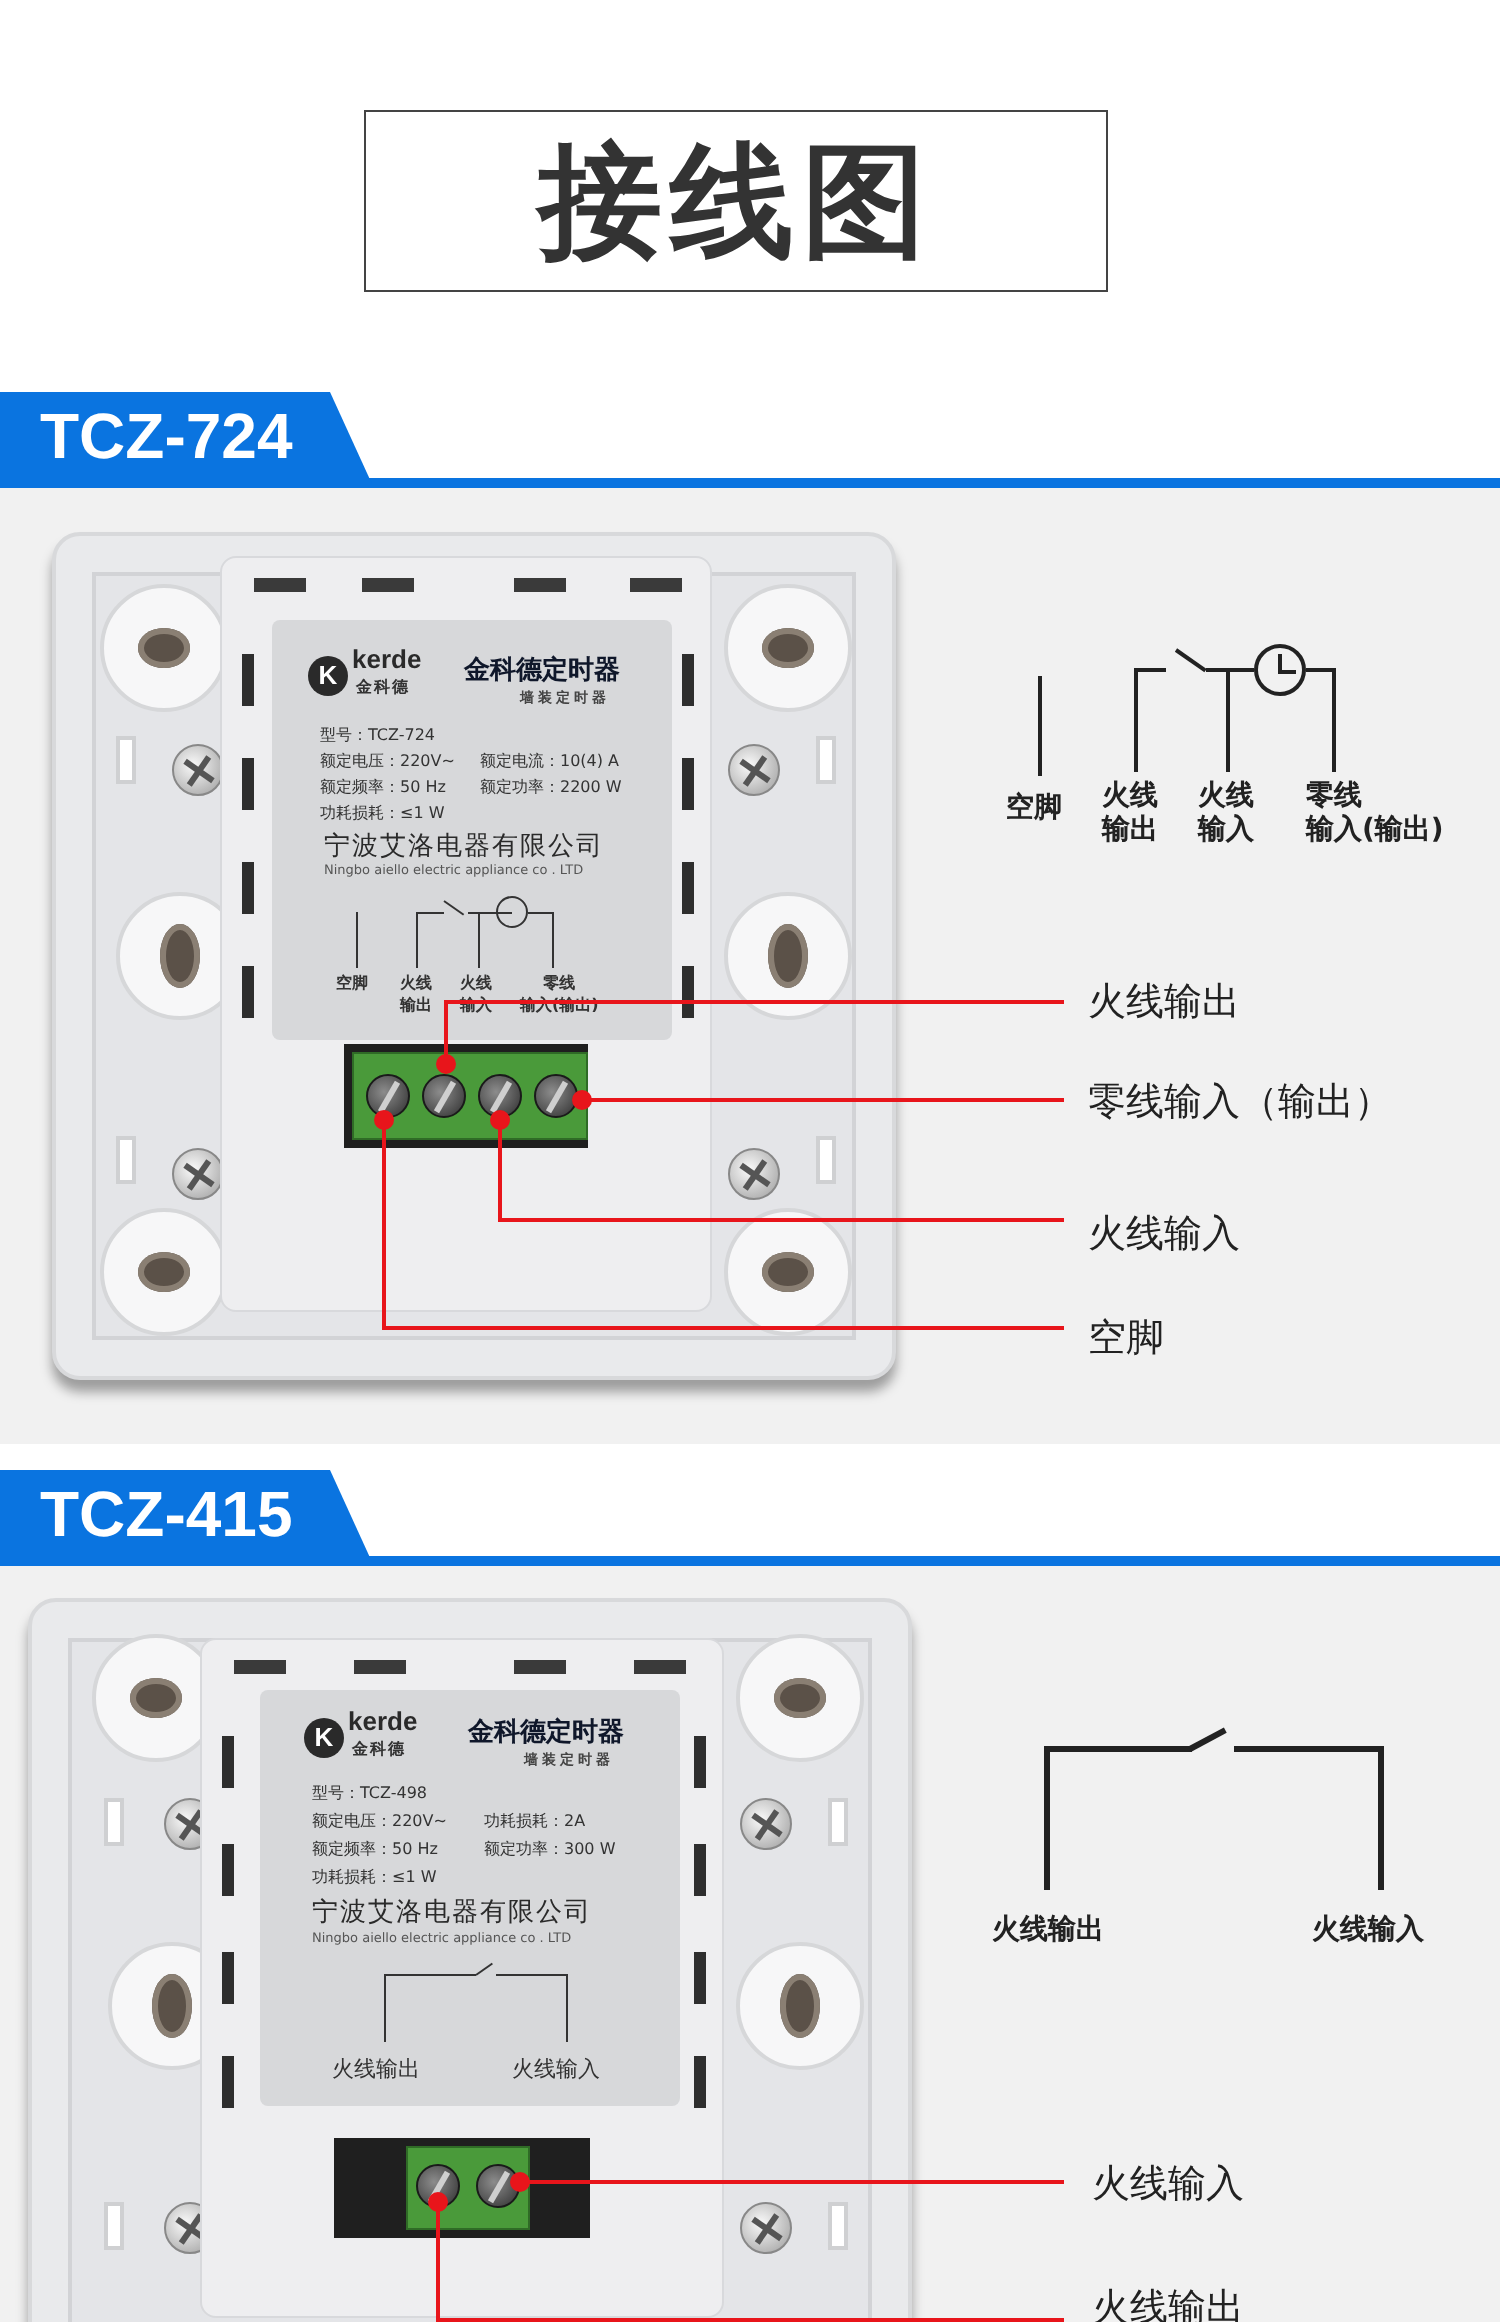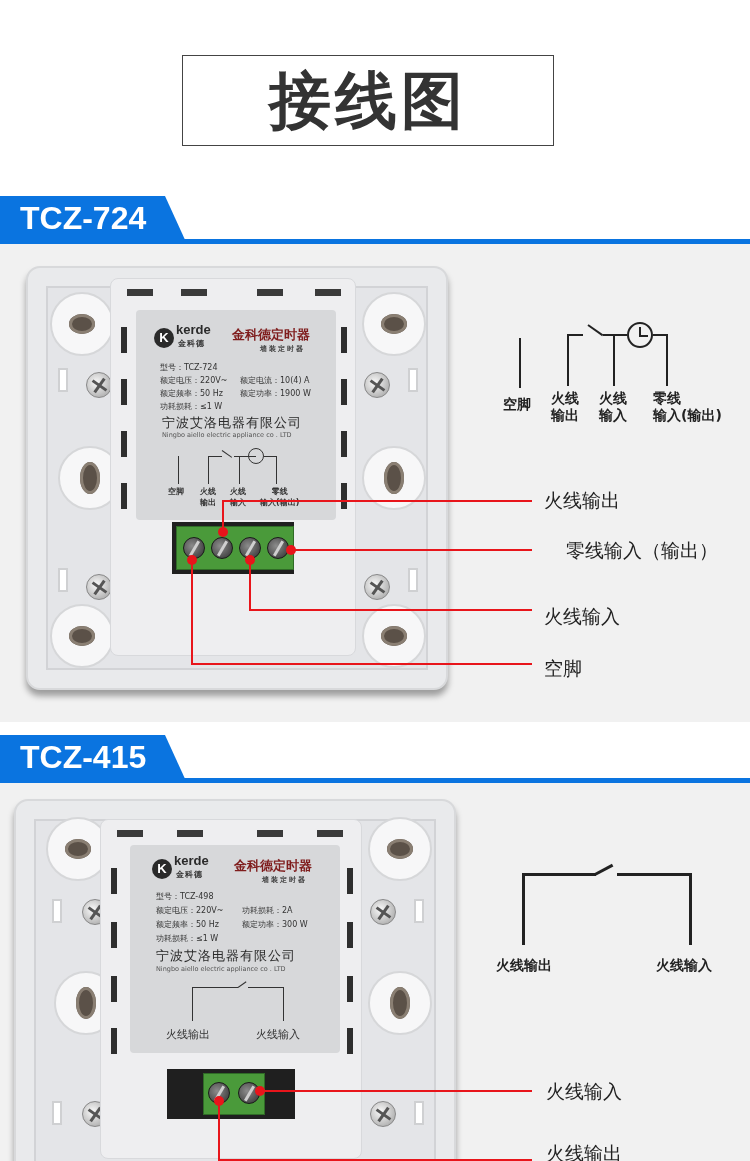--- a/index.html
+++ b/index.html
@@ -63,21 +63,21 @@
   .label {
     position: absolute; background: #d7d8da; border-radius: 4px;
   }
   .lbl-logo {
     position: absolute; width: 20px; height: 20px; border-radius: 50%; background: #2a2a2a;
     color: #fff; font-size: 13px; font-weight: bold; text-align: center; line-height: 20px;
     font-family: "Liberation Sans", sans-serif;
   }
   .lbl-brand { position: absolute; font-family: "Liberation Sans", sans-serif; font-weight: bold; font-size: 13px; color: #2a2a2a; }
   .lbl-brand-cn { position: absolute; font-size: 8px; font-weight: bold; color: #333; letter-spacing: 1px; }
-  .lbl-name { position: absolute; font-size: 13px; font-weight: bold; color: #7f1d1d; }
+  .lbl-name { position: absolute; font-size: 13px; font-weight: bold; color: #0f172a; }
   .lbl-sub { position: absolute; font-size: 7px; font-weight: bold; color: #444; letter-spacing: 2px; }
   .lbl-spec { position: absolute; font-size: 8px; color: #333; white-space: nowrap; }
   .lbl-company { position: absolute; font-size: 13px; color: #2a2a2a; letter-spacing: 1px; white-space: nowrap; }
   .lbl-company-en { position: absolute; font-size: 6.5px; color: #555; white-space: nowrap; }
   .lbl-term { position: absolute; font-size: 8px; font-weight: bold; color: #333; line-height: 11px; text-align: center; white-space: nowrap; }
 
   .terminal-cavity { position: absolute; background: #1f1f1f; }
   .terminal-block { position: absolute; background: #4a9a3a; border: 1px solid #2f6b26; }
   .terminal-screw {
     position: absolute; width: 22px; height: 22px; border-radius: 50%;
@@ -145,21 +145,21 @@
   <div class="label" style="left:136px; top:66px; width:200px; height:210px;">
     <div class="lbl-logo" style="left:18px; top:18px;">K</div>
     <span class="lbl-brand" style="left:40px; top:12px;">kerde</span>
     <span class="lbl-brand-cn" style="left:42px; top:28px;">金科德</span>
     <span class="lbl-name" style="left:96px; top:16px;">金科德定时器</span>
     <span class="lbl-sub" style="left:124px; top:34px;">墙装定时器</span>
     <span class="lbl-spec" style="left:24px; top:52px;">型号：TCZ-724</span>
     <span class="lbl-spec" style="left:24px; top:65px;">额定电压：220V~</span>
     <span class="lbl-spec" style="left:104px; top:65px;">额定电流：10(4) A</span>
     <span class="lbl-spec" style="left:24px; top:78px;">额定频率：50 Hz</span>
-    <span class="lbl-spec" style="left:104px; top:78px;">额定功率：1900 W</span>
+    <span class="lbl-spec" style="left:104px; top:78px;">额定功率：2200 W</span>
     <span class="lbl-spec" style="left:24px; top:91px;">功耗损耗：≤1 W</span>
     <span class="lbl-company" style="left:26px; top:104px;">宁波艾洛电器有限公司</span>
     <span class="lbl-company-en" style="left:26px; top:121px;">Ningbo aiello electric appliance co . LTD</span>
 
     <div class="schem-line" style="left:42px; top:146px; width:1px; height:28px; background:#333;"></div>
     <div class="schem-line" style="left:72px; top:146px; width:1px; height:28px; background:#333;"></div>
     <div class="schem-line" style="left:72px; top:146px; width:14px; height:1px; background:#333;"></div>
     <div class="schem-line" style="left:86px; top:140px; width:12px; height:1px; background:#333; transform:rotate(35deg); transform-origin:left;"></div>
     <div class="schem-line" style="left:98px; top:146px; width:22px; height:1px; background:#333;"></div>
     <div class="schem-line" style="left:103px; top:146px; width:1px; height:28px; background:#333;"></div>
@@ -189,21 +189,21 @@
 
   <div class="red-line" style="left:249px; top:316px; width:2px; height:50px;"></div>
   <div class="red-line" style="left:249px; top:365px; width:283px; height:2px;"></div>
   <div class="red-dot" style="left:245px; top:311px;"></div>
 
   <div class="red-line" style="left:191px; top:316px; width:2px; height:104px;"></div>
   <div class="red-line" style="left:191px; top:419px; width:341px; height:2px;"></div>
   <div class="red-dot" style="left:187px; top:311px;"></div>
 
   <span class="callout-text" style="left:544px; top:244px;">火线输出</span>
-  <span class="callout-text" style="left:566px; top:294px;font-family:Liberation Serif, serif;">零线输入（输出）</span>
+  <span class="callout-text" style="left:544px; top:294px;font-family:Liberation Serif, serif;">零线输入（输出）</span>
   <span class="callout-text" style="left:544px; top:360px;">火线输入</span>
   <span class="callout-text" style="left:544px; top:412px;">空脚</span>
 
   <div>
     <div class="schem-line" style="left:519px; top:94px; width:2px; height:50px;"></div>
     <div class="schem-line" style="left:567px; top:90px; width:2px; height:52px;"></div>
     <div class="schem-line" style="left:567px; top:90px; width:16px; height:2px;"></div>
     <div class="schem-line" style="left:588px; top:80px; width:18px; height:2px; transform:rotate(35deg); transform-origin:left;"></div>
     <div class="schem-line" style="left:603px; top:90px; width:24px; height:2px;"></div>
     <div class="schem-line" style="left:613px; top:90px; width:2px; height:52px;"></div>

